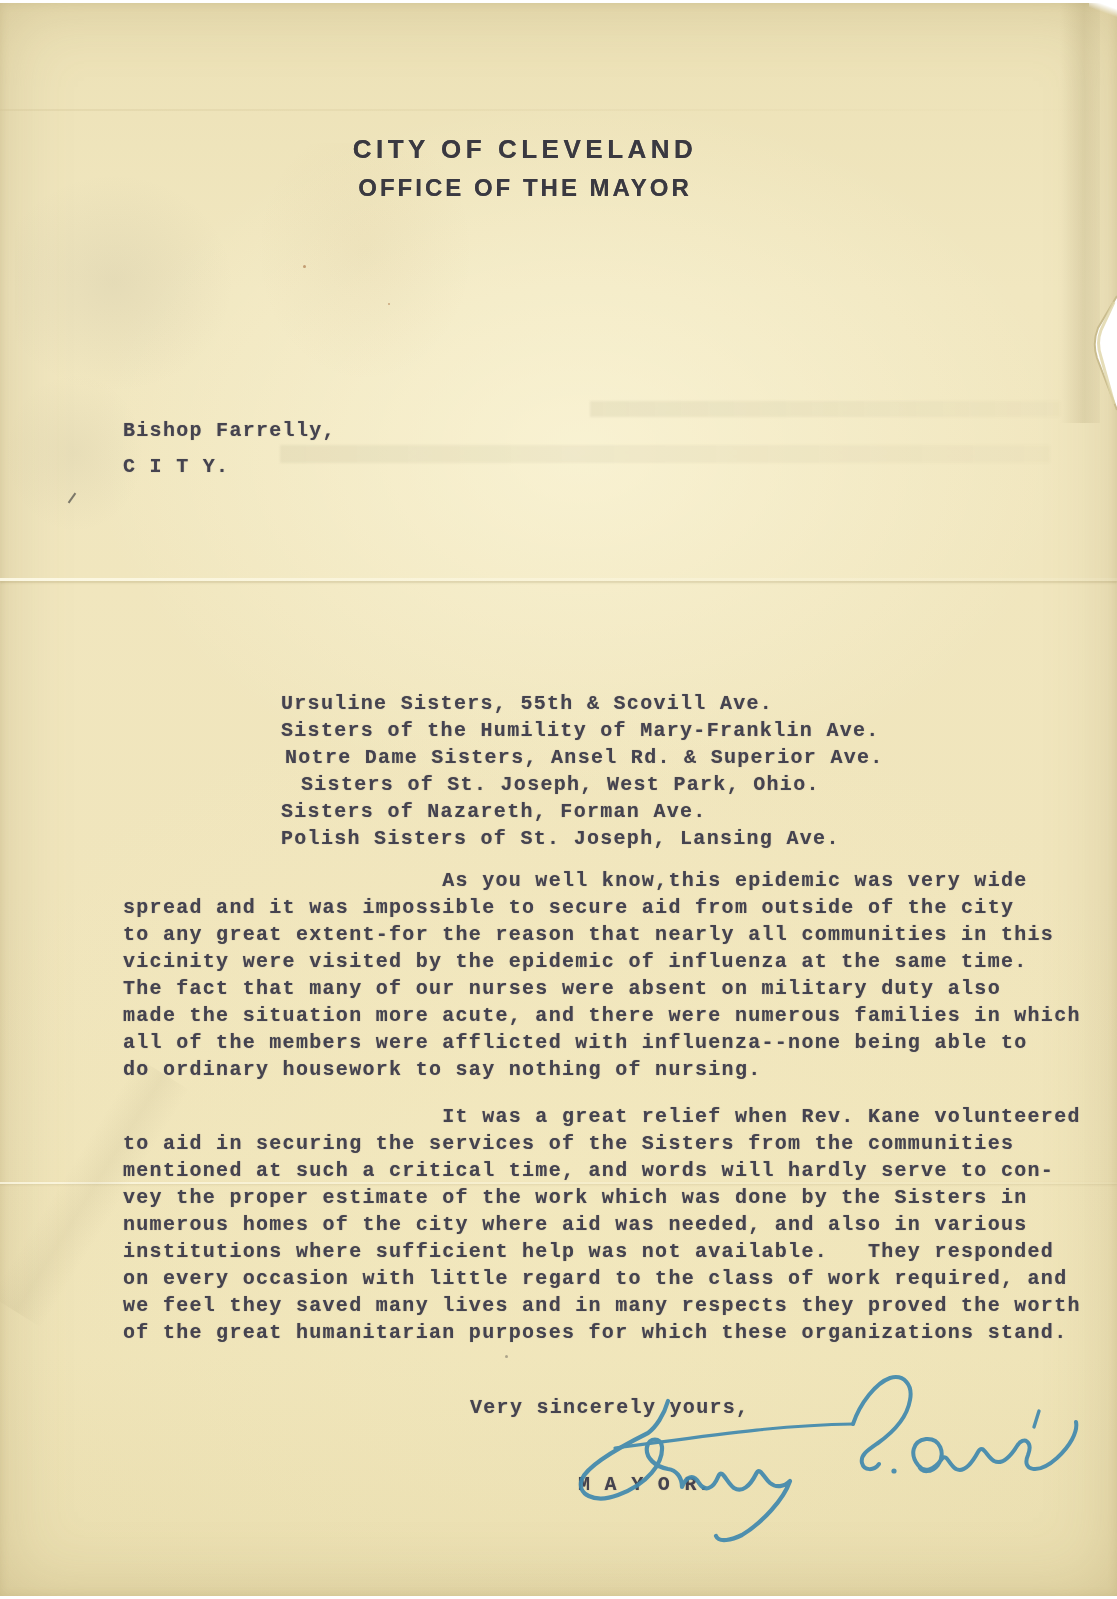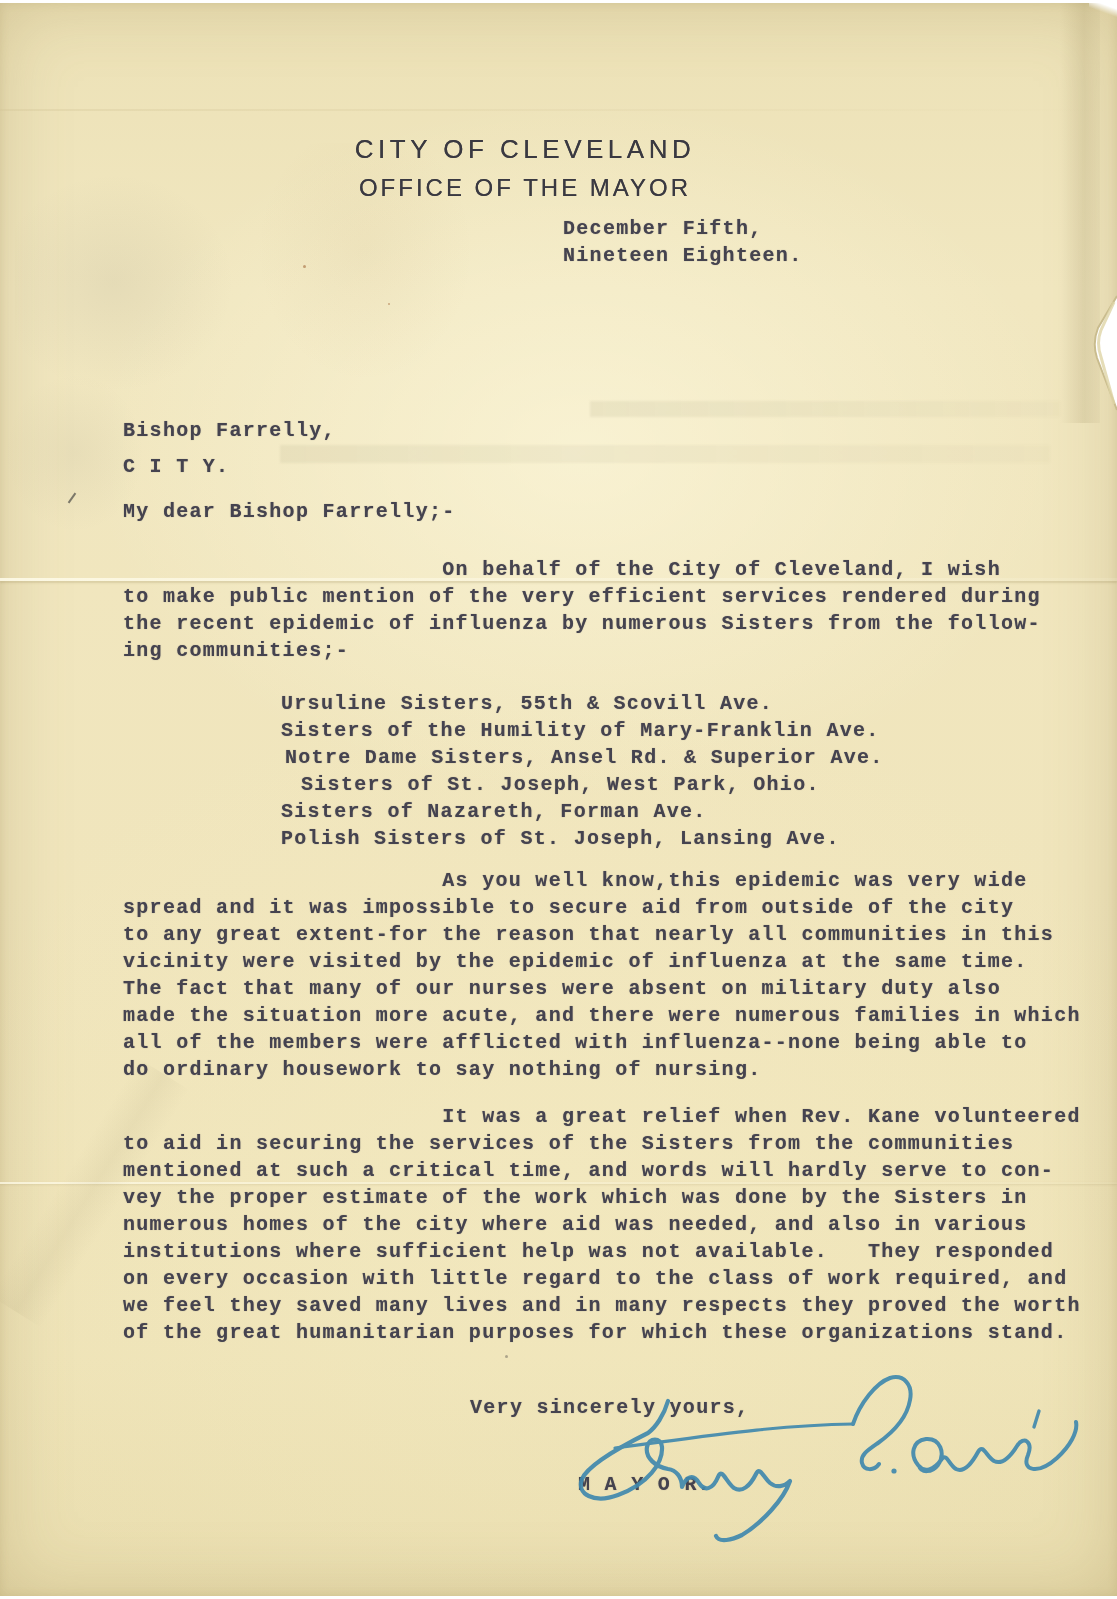--- a/index.html
+++ b/index.html
@@ -34,20 +34,21 @@
     text-shadow:0 0 1px rgba(66,64,78,0.5);
   }
 
   
   .lh {
     position:absolute; left:0; width:1050px; text-align:center;
     font-family:"Liberation Sans","DejaVu Sans",sans-serif;
     color:#3a3941;
     text-shadow:0 0 0.6px rgba(58,57,65,0.85);
     white-space:pre;
+    font-weight:bold;
   }
   .lh-org    { top:131px; font-size:26px; letter-spacing:4.5px; }
   .lh-office { top:171px; font-size:24px; letter-spacing:3px; }
 
   
   .artifact { position:absolute; pointer-events:none; }
   .crease-h1 {
     left:0; top:575px; width:100%; height:3px;
     background:linear-gradient(90deg, rgba(255,252,235,0.85), rgba(255,252,235,0.4) 50%, rgba(255,252,235,0.12));
     box-shadow:0 2px 2px rgba(140,123,75,0.22);
@@ -116,31 +117,24 @@
 
   <svg class="tear-svg" width="37" height="130" viewBox="0 0 37 130">
     <path d="M 37 8 L 18 40 Q 12 55 17 70 L 37 122 Z" fill="#ffffff"></path>
     <path d="M 37 8 L 18 40 Q 12 55 17 70 L 37 122" fill="none" stroke="#c9bc8e" stroke-width="2"></path>
     <path d="M 34 14 L 21 42 Q 16 55 21 69 L 34 116" fill="none" stroke="#dfd4a6" stroke-width="3" opacity="0.8"></path>
   </svg>
 
   <div class="lh lh-org">CITY OF CLEVELAND</div>
   <div class="lh lh-office">OFFICE OF THE MAYOR</div>
 
-  <div class="typed" style="left:563px; top:212px;">December Fifth,
-Nineteen Eighteen.</div>
 
   <div class="typed" style="left:123px; top:393px;margin-top:21px;">Bishop Farrelly,</div>
   <div class="typed" style="left:123px; top:450px;">C I T Y.</div>
-  <div class="typed" style="left:123px; top:495px;">My dear Bishop Farrelly;-</div>
-
-  <div class="typed" style="left:123px; top:553px;">                        On behalf of the City of Cleveland, I wish
-to make public mention of the very efficient services rendered during
-the recent epidemic of influenza by numerous Sisters from the follow-
-ing communities;-</div>
+
 
   <div>
     <div class="typed" style="left:281px; top:687px;">Ursuline Sisters, 55th &amp; Scovill Ave.</div>
     <div class="typed" style="left:281px; top:714px;">Sisters of the Humility of Mary-Franklin Ave.</div>
     <div class="typed" style="left:285px; top:741px;">Notre Dame Sisters, Ansel Rd. &amp; Superior Ave.</div>
     <div class="typed" style="left:281px; top:768px;margin-left:20px;">Sisters of St. Joseph, West Park, Ohio.</div>
     <div class="typed" style="left:281px; top:795px;text-align:right;">Sisters of Nazareth, Forman Ave.</div>
     <div class="typed" style="left:281px; top:822px;">Polish Sisters of St. Joseph, Lansing Ave.</div>
   </div>
 

